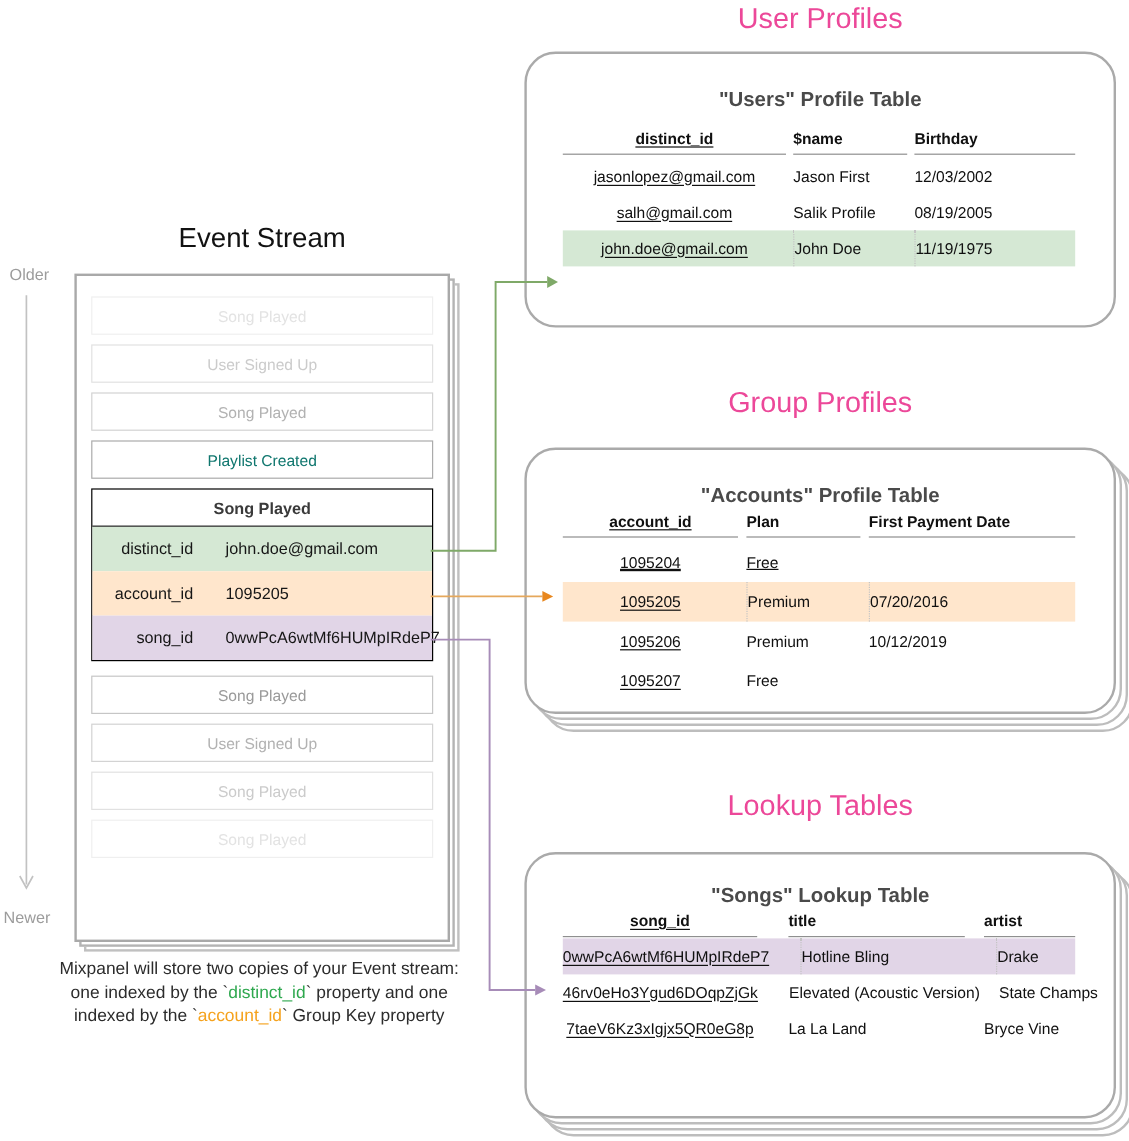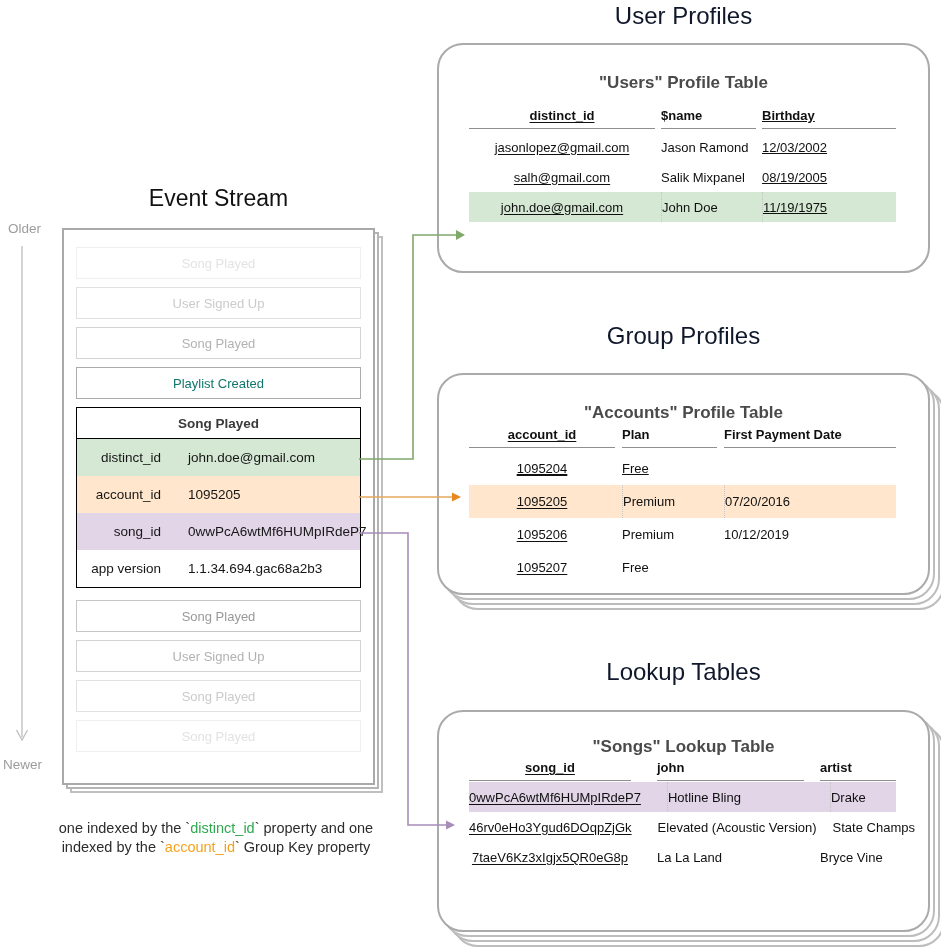--- a/index.html
+++ b/index.html
@@ -39,21 +39,21 @@
   .bg-orange { background:var(--orange_row); }
   .bg-purple { background:var(--purple_row); }
 
   .caption { position:absolute; left:10px; top:799px; width:412px; text-align:center;
              font-size:14.5px; line-height:19.5px; color:#2c2c2c; }
   .code-g { color:var(--caption_green); }
   .code-o { color:var(--caption_orange); }
 
   
   .sec-title { position:absolute; left:437px; width:493px; text-align:center;
-               font-size:24px; color:#0f172a; line-height:28px; }
+               font-size:24px; color:#ec4899; line-height:28px; }
   #t-users  { top:2px; }
   #t-groups { top:322px; }
   #t-lookup { top:658px; }
 
   .stack { position:absolute; width:493px; height:222px; background:#fff;
            border:2px solid #bdbdbd; border-radius:26px; }
   .card { position:absolute; left:437px; width:493px; background:#fff;
           border:2px solid #aaaaaa; border-radius:26px; }
   #users-card  { top:43px;  height:230px; }
   #groups-card { top:373px; height:222px; }
@@ -69,21 +69,21 @@
 
   .trow { display:flex; align-items:center; font-size:13px; color:#101010; }
   .thead { height:26px; font-weight:bold; }
   .thead .c { align-self:stretch; display:flex; align-items:center;
               border-bottom:1.5px solid #8f8f8f; }
   .thead .c1 { justify-content:center; }
   .c { white-space:nowrap; }
   .c1 { text-align:center; }
   .key { text-decoration:underline; text-underline-offset:2px; }
 
-  .users-tbl  .c1 { flex:0 0 186px; } .users-tbl  .c2 { margin-left:6px;  flex:0 0 95px; }  .users-tbl  .c3 { margin-left:6px;  flex:1;text-decoration:underline; }
+  .users-tbl  .c1 { flex:0 0 186px; } .users-tbl  .c2 { margin-left:6px;  flex:0 0 95px; }  .users-tbl  .c3 { margin-left:6px;  flex:1; }
   .groups-tbl .c1 { flex:0 0 146px; } .groups-tbl .c2 { margin-left:7px;  flex:0 0 95px; }  .groups-tbl .c3 { margin-left:7px;  flex:1; }
   .lookup-tbl .c1 { flex:0 0 162px; } .lookup-tbl .c2 { margin-left:26px; flex:0 0 147px; } .lookup-tbl .c3 { margin-left:16px;  flex:1; }
 
   .users-tbl  .trow:not(.thead) { height:30px; }
   .groups-tbl .trow:not(.thead) { height:33px; }
   .lookup-tbl .trow:not(.thead) { height:30px; }
   .users-tbl  .trow:nth-child(2) { margin-top:3px; }
   .groups-tbl .trow:nth-child(2) { margin-top:4px;text-decoration:underline; }
   .lookup-tbl .trow:nth-child(2) { margin-top:1px; }
 
@@ -129,55 +129,51 @@
         <span class="ec-val">john.doe@gmail.com</span>
       </div>
       <div class="ec-row bg-orange">
         <span class="ec-key">account_id</span>
         <span class="ec-val">1095205</span>
       </div>
       <div class="ec-row bg-purple">
         <span class="ec-key">song_id</span>
         <span class="ec-val">0wwPcA6wtMf6HUMpIRdeP7</span>
       </div>
-      <div class="ec-row">
-        <span class="ec-key">app version</span>
-        <span class="ec-val">1.1.34.694.gac68a2b3</span>
-      </div>
     </div>
 
     <div class="ev f4">Song Played</div>
     <div class="ev f3">User Signed Up</div>
     <div class="ev f2">Song Played</div>
     <div class="ev f1">Song Played</div>
   </div>
 
   <div class="caption">
-    <br>
+    <span>Mixpanel will store two copies of your Event stream:</span><br>
     <span>one indexed by the `</span><span class="code-g">distinct_id</span><span>` property and one</span><br>
     <span>indexed by the `</span><span class="code-o">account_id</span><span>` Group Key property</span>
   </div>
 
   <div class="sec-title" id="t-users">User Profiles</div>
   <div class="card" id="users-card">
     <div class="card-title">"Users" Profile Table</div>
     <div class="tbl users-tbl">
       <div class="trow thead">
         <span class="c c1 key">distinct_id</span>
         <span class="c c2">$name</span>
         <span class="c c3">Birthday</span>
       </div>
       <div class="trow">
         <span class="c c1 key">jasonlopez@gmail.com</span>
-        <span class="c c2">Jason Ramond</span>
+        <span class="c c2">Jason First</span>
         <span class="c c3">12/03/2002</span>
       </div>
       <div class="trow">
         <span class="c c1 key">salh@gmail.com</span>
-        <span class="c c2">Salik Mixpanel</span>
+        <span class="c c2">Salik Profile</span>
         <span class="c c3">08/19/2005</span>
       </div>
       <div class="trow hl hl-g">
         <span class="c c1 key">john.doe@gmail.com</span>
         <span class="c c2">John Doe</span>
         <span class="c c3">11/19/1975</span>
       </div>
     </div>
   </div>
 
@@ -218,21 +214,21 @@
 
   <div class="sec-title" id="t-lookup">Lookup Tables</div>
   <div class="stack" style="left:452px; top:725px;"></div>
   <div class="stack" style="left:447px; top:720px;"></div>
   <div class="stack" style="left:442px; top:715px;"></div>
   <div class="card" id="lookup-card">
     <div class="card-title">"Songs" Lookup Table</div>
     <div class="tbl lookup-tbl">
       <div class="trow thead">
         <span class="c c1 key">song_id</span>
-        <span class="c c2">john</span>
+        <span class="c c2">title</span>
         <span class="c c3">artist</span>
       </div>
       <div class="trow hl hl-p">
         <span class="c c1 key">0wwPcA6wtMf6HUMpIRdeP7</span>
         <span class="c c2">Hotline Bling</span>
         <span class="c c3">Drake</span>
       </div>
       <div class="trow">
         <span class="c c1 key">46rv0eHo3Ygud6DOqpZjGk</span>
         <span class="c c2">Elevated (Acoustic Version)</span>

